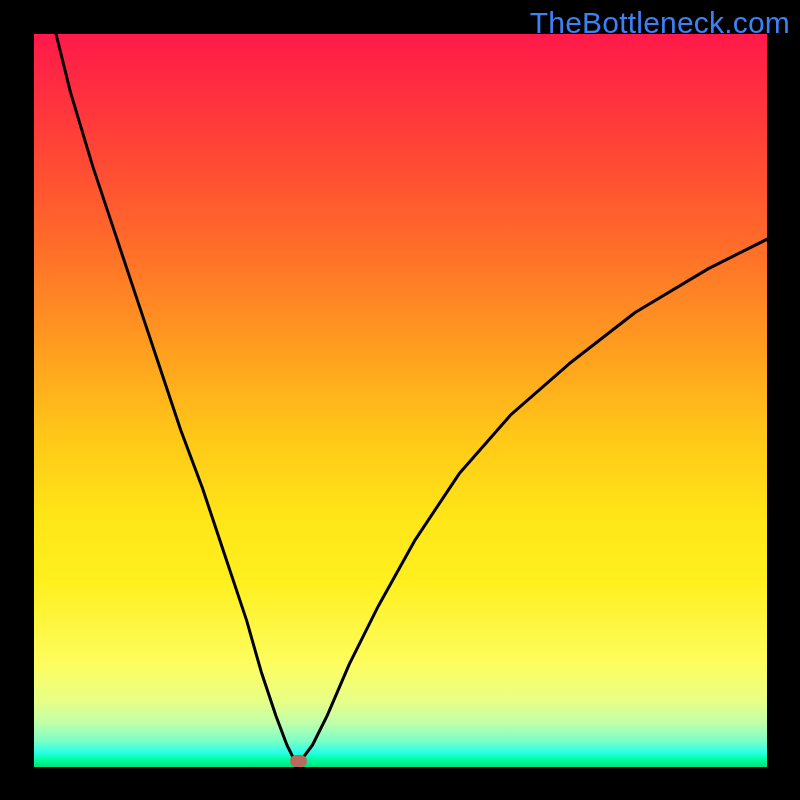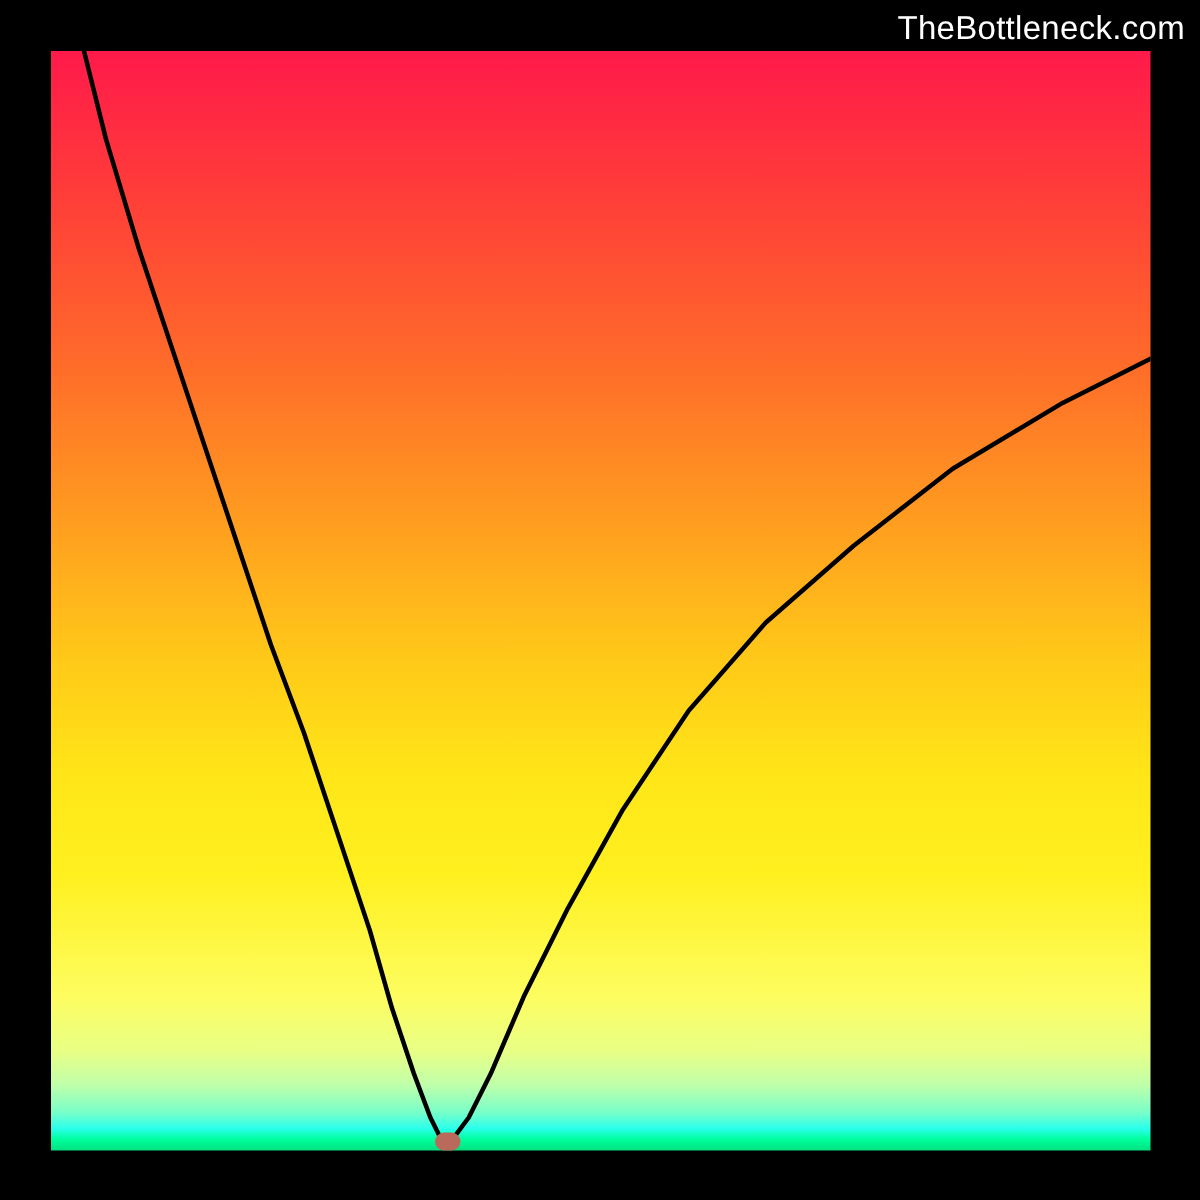--- a/index.html
+++ b/index.html
@@ -31,22 +31,22 @@
       #7affc8 96.5%,
       #2affea 98%,
       #00ff9c 99%,
       #00e080 100%
     );
   }
   .watermark {
     position: absolute;
     top: 6px;
     right: 10px;
-    color: #ffffff;
-    font-size: 22px;
+    color: #3b82f6;
+    font-size: 30px;
     font-weight: 500;
     letter-spacing: 0.2px;
     user-select: none;
   }
   svg.curve {
     position: absolute;
     left: 0;
     top: 0;
     width: 733px;
     height: 733px;

